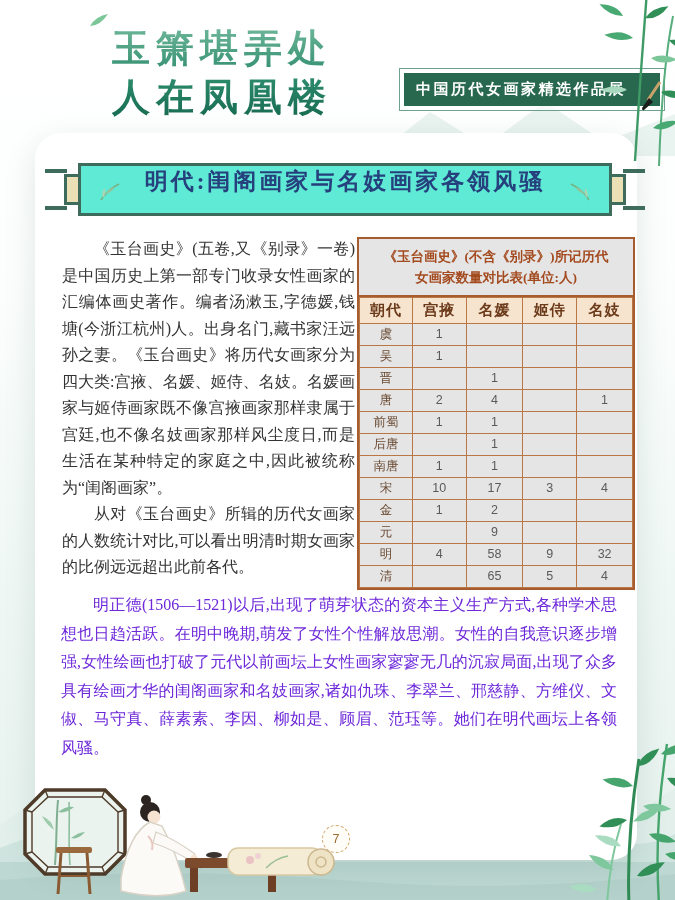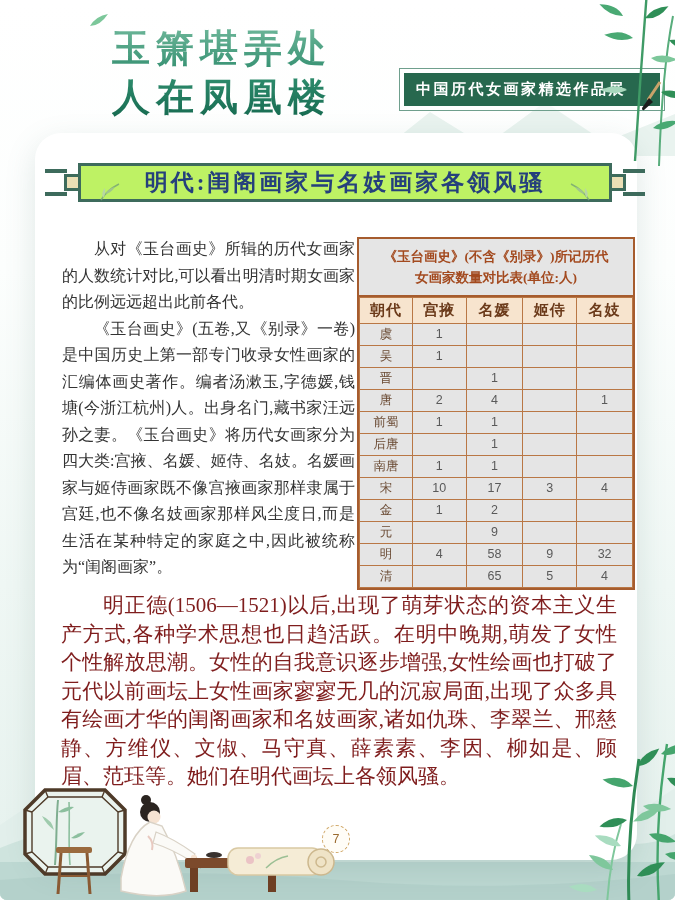--- a/index.html
+++ b/index.html
@@ -1,18 +1,18 @@
 <!DOCTYPE html>
 <html><head>
 <meta charset="utf-8">
 <style>
   html,body{margin:0;padding:0;}
   .page{position:relative;width:675px;height:900px;overflow:hidden;
     background:linear-gradient(180deg,#ffffff 0%,#fcfefd 30%,#eff7f4 65%,#e5f1ed 100%);
-    font-family:"Liberation Serif","DejaVu Serif",serif;border-radius:7px;}
+    font-family:"Liberation Serif","DejaVu Serif",serif;}
   svg{display:block;}
   
   .backdrop{position:absolute;left:0;bottom:0;z-index:0;}
   .top-mist{position:absolute;top:86px;right:0;z-index:0;opacity:.9;}
   
   .main-title{position:absolute;left:112px;top:24px;z-index:2;font-weight:bold;
     font-size:38px;letter-spacing:6px;line-height:1.3;color:#1e7a5e;}
   @supports ((-webkit-background-clip:text) or (background-clip:text)){
     .main-title{background:linear-gradient(180deg,#6ab497 5%,#2c8a6b 55%,#176b51 95%);
       -webkit-background-clip:text;background-clip:text;color:transparent;}
@@ -20,22 +20,22 @@
   .main-title .l2{}
   .badge{position:absolute;left:399px;top:68px;z-index:2;border:1px solid #6f9f8d;
     padding:4px;background:rgba(255,255,255,.6);}
   .badge-inner{position:relative;background:#27684e;color:#ffffff;font-weight:bold;
     font-size:15px;letter-spacing:2.5px;padding:7px 34px 7px 12px;white-space:nowrap;}
   .badge-brush{position:absolute;right:-4px;bottom:-6px;}
   
   .card{position:absolute;left:35px;top:133px;width:602px;height:727px;background:#ffffff;
     border-radius:26px;box-shadow:0 10px 30px rgba(90,130,120,.18);z-index:1;}
   
-  .banner{position:absolute;left:43px;top:30px;width:534px;height:39px;background:#bef264;
-    border:3px solid #3d6b5c;box-sizing:border-box;display:flex;align-items:center;
+  .banner{position:absolute;left:43px;top:30px;width:534px;height:53px;background:#5eead4;
+    border:3px solid #3d6b5c;box-sizing:border-box;display:flex;
     justify-content:center;}
   .banner .tab{position:absolute;top:8px;bottom:8px;width:26px;background:#ebdfb6;
     border:3px solid #3d6b5c;z-index:-1;}
   .tab.left{left:-17px;}  .tab.right{right:-17px;}
   .banner .bar{position:absolute;width:22px;height:4px;background:#3d6b5c;}
   .bar.tl{left:-36px;top:3px;} .bar.bl{left:-36px;bottom:3px;}
   .bar.tr{right:-36px;top:3px;} .bar.br{right:-36px;bottom:3px;}
   .banner h1{margin:0;font-size:23px;color:#25407c;letter-spacing:3px;font-weight:bold;}
   .sprig{position:absolute;top:12px;opacity:.85;}
   .sprig.left{left:16px;} .sprig.right{right:16px;}
@@ -48,22 +48,22 @@
     border:2px solid #a65c2e;background:#e5e5e5;}
   .tbl-title{padding:8px 6px 6px;text-align:center;color:#a34a1f;font-weight:bold;
     font-size:13.5px;line-height:1.55;border-bottom:2px solid #a65c2e;}
   .table-wrap table{border-collapse:collapse;width:100%;}
   .table-wrap th,.table-wrap td{border:1px solid #b97745;text-align:center;padding:0;}
   .table-wrap th{background:#f7e4ce;color:#6b3a1a;font-size:15px;height:25px;letter-spacing:1px;}
   .table-wrap td{height:21px;font-size:12.5px;color:#5a5a5a;
     font-family:"Liberation Sans","DejaVu Sans",sans-serif;}
   .table-wrap td.dyn{color:#6a4a33;font-family:"Liberation Serif","DejaVu Serif",serif;}
   
-  .bottom-para{position:absolute;left:26px;top:458px;width:556px;margin:0;font-size:21px;
-    line-height:28.5px;color:#7f1d1d;text-align:justify;text-indent:2em;}
+  .bottom-para{position:absolute;left:26px;top:458px;width:556px;margin:0;font-size:16px;
+    line-height:28.5px;color:#6d28d9;text-align:justify;text-indent:2em;}
   .page-num{position:absolute;left:50%;bottom:7px;transform:translateX(-50%);width:26px;
     height:26px;border:1.5px dashed #d0a767;border-radius:50%;background:#fffdf7;
     color:#9a6a2e;font-size:12.5px;line-height:26px;text-align:center;
     font-family:"Liberation Sans","DejaVu Sans",sans-serif;}
   
   .bamboo-top{position:absolute;top:-4px;right:-6px;z-index:3;}
   .bamboo-bottom{position:absolute;bottom:-4px;right:-4px;z-index:3;}
   .lady{position:absolute;left:0;bottom:0;z-index:3;}
   .title-leaf{position:absolute;left:88px;top:12px;z-index:2;}
 </style>
@@ -134,22 +134,22 @@
       </svg>
       <h1>明代:闺阁画家与名妓画家各领风骚</h1>
       <svg class="sprig right" width="26" height="26" viewBox="0 0 26 26">
         <path d="M22 22 Q16 12 4 6" stroke="#7aa874" stroke-width="1.5" fill="none"></path>
         <path d="M18 16 Q14 10 8 9 Q13 16 18 16 Z" fill="#9cbf94"></path>
         <path d="M20 20 Q22 14 18 10 Q17 17 20 20 Z" fill="#b7d3ae"></path>
       </svg>
     </div>
 
     <div class="text-col">
+      <p>《玉台画史》(五卷,又《别录》一卷)是中国历史上第一部专门收录女性画家的汇编体画史著作。编者汤漱玉,字德媛,钱塘(今浙江杭州)人。出身名门,藏书家汪远孙之妻。《玉台画史》将历代女画家分为四大类:宫掖、名媛、姬侍、名妓。名媛画家与姬侍画家既不像宫掖画家那样隶属于宫廷,也不像名妓画家那样风尘度日,而是生活在某种特定的家庭之中,因此被统称为“闺阁画家”。</p>
       <p>从对《玉台画史》所辑的历代女画家的人数统计对比,可以看出明清时期女画家的比例远远超出此前各代。</p>
-      <p>《玉台画史》(五卷,又《别录》一卷)是中国历史上第一部专门收录女性画家的汇编体画史著作。编者汤漱玉,字德媛,钱塘(今浙江杭州)人。出身名门,藏书家汪远孙之妻。《玉台画史》将历代女画家分为四大类:宫掖、名媛、姬侍、名妓。名媛画家与姬侍画家既不像宫掖画家那样隶属于宫廷,也不像名妓画家那样风尘度日,而是生活在某种特定的家庭之中,因此被统称为“闺阁画家”。</p>
     </div>
 
     <div class="table-wrap">
       <div class="tbl-title">
         <div>《玉台画史》(不含《别录》)所记历代</div>
         <div>女画家数量对比表(单位:人)</div>
       </div>
       <table>
         <colgroup>
           <col style="width:53px">

